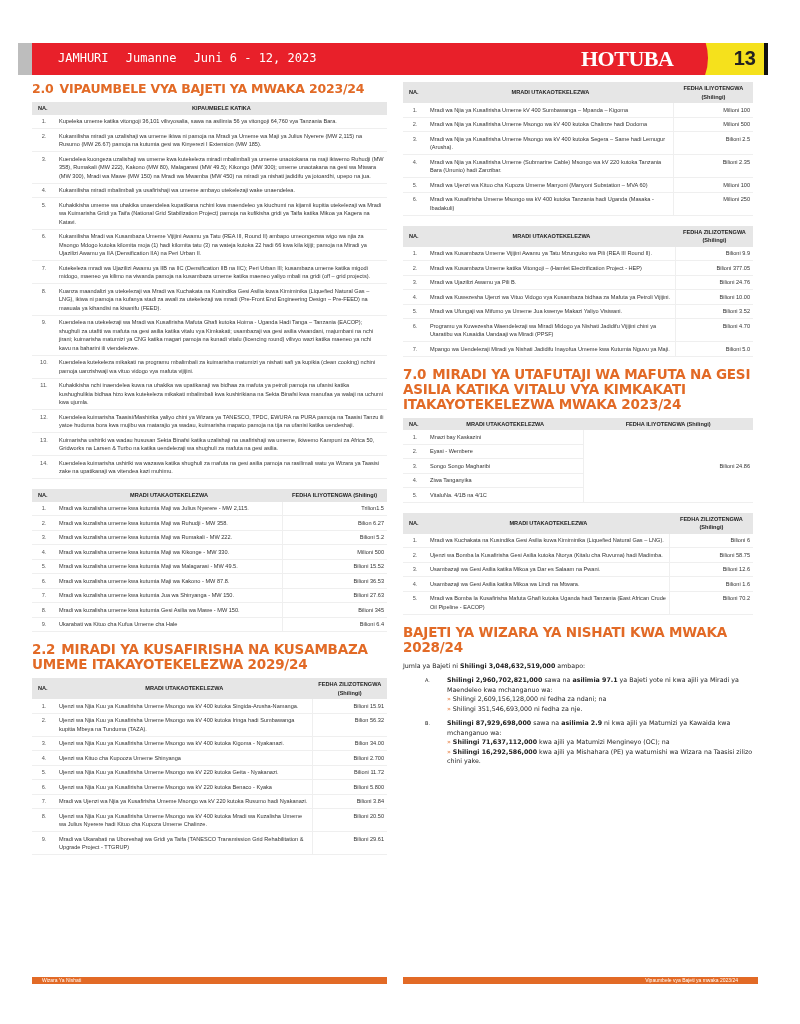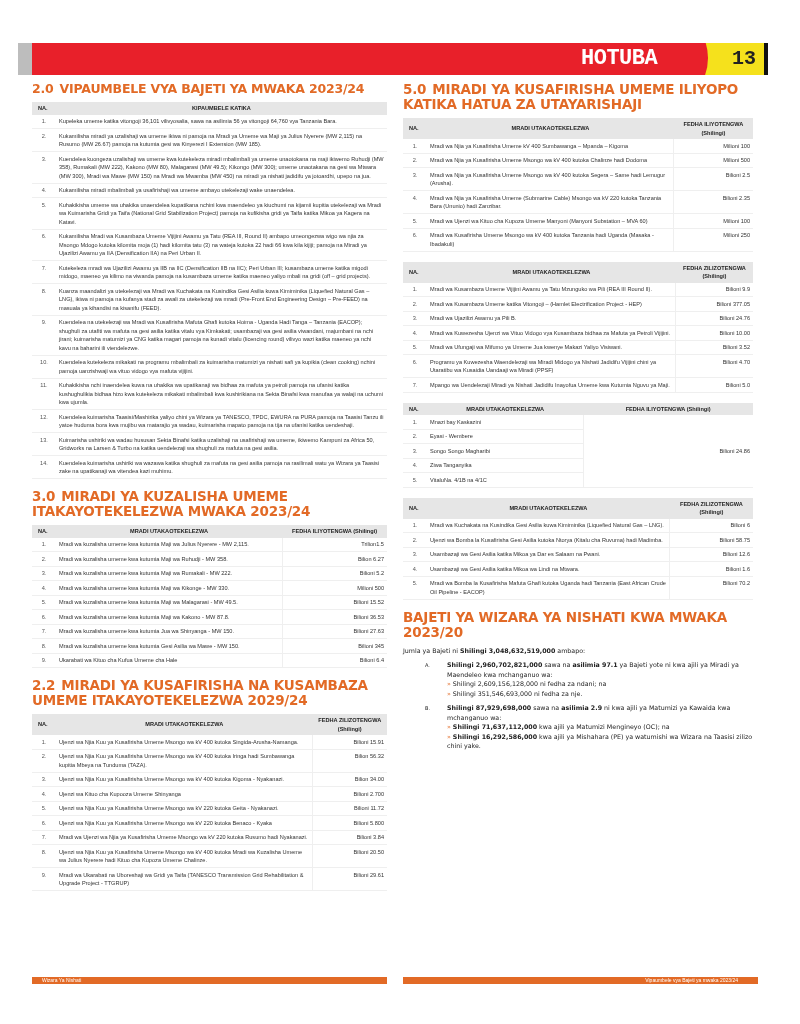--- a/index.html
+++ b/index.html
@@ -7,22 +7,22 @@
   body { font-family: "Liberation Sans", sans-serif; color: #222; position: relative; }
 
   
   .masthead { position: absolute; left: 18px; top: 43px; width: 750px; height: 32px; background: #e8202a; overflow: hidden; }
   .masthead .grey { position: absolute; left: 0; top: 0; width: 14px; height: 32px; background: #bdbdbd; }
   .masthead .yellow { position: absolute; right: 0; top: 0; width: 120px; height: 32px; background: #f5e11c; }
   .masthead .curve { position: absolute; right: 60px; top: -40px; width: 120px; height: 110px; border-radius: 50%; background: #e8202a; }
   .masthead .blackbar { position: absolute; right: 0; top: 0; width: 4px; height: 32px; background: #111; }
   .mh-date { position: absolute; left: 40px; top: 8px; color: #fff; font-family: "DejaVu Sans Mono", monospace; font-size: 12px; letter-spacing: 0; }
   .mh-date span { margin-right: 10px; }
-  .mh-title { position: absolute; left: 563px; top: 3px; color: #fff; font-family: Liberation Mono, monospace; font-weight: bold; font-size: 22px; letter-spacing: -0.5px; }
-  .mh-page { position: absolute; right: 12px; top: 4px; color: #222; font-family: Liberation Mono, monospace; font-weight: bold; font-size: 20px; }
+  .mh-title { position: absolute; left: 563px; top: 3px; color: #fff; font-family: Liberation Serif, serif; font-weight: bold; font-size: 22px; letter-spacing: -0.5px; }
+  .mh-page { position: absolute; right: 12px; top: 4px; color: #222; font-family: Liberation Sans, sans-serif; font-weight: bold; font-size: 20px; }
 
   .col { position: absolute; top: 82px; }
   .col-left { left: 32px; width: 355px; }
   .col-right { left: 403px; width: 350px; }
 
   h2.sec { color: #e26a26; font-family: "DejaVu Sans", sans-serif; font-weight: bold; font-size: 12.5px; line-height: 14px; letter-spacing: -0.2px; margin-bottom: 6px; }
   h2.sec.big { font-size: 13.5px; line-height: 15px; }
   h2.sec .num { margin-right: 6px; margin-top: 24px; }
 
   table.t { width: 100%; border-collapse: collapse; font-size: 5.6px; line-height: 8.5px; font-family: "Liberation Sans", sans-serif; color: #333; }
@@ -54,20 +54,25 @@
   .footer.right span { right: 20px; }
 </style>
 </head>
 <body>
 
 <div class="masthead">
   <div class="grey"></div>
   <div class="yellow"></div>
   <div class="curve"></div>
   <div class="blackbar"></div>
+  <div class="mh-date">
+    <span>JAMHURI</span>
+    <span>Jumanne</span>
+    <span>Juni 6 - 12, 2023</span>
+  </div>
   <div class="mh-title">HOTUBA</div>
   <div class="mh-page">13</div>
 </div>
 
 <div class="col col-left">
 
   <h2 class="sec">
     <span class="num">2.0</span><span>VIPAUMBELE VYA BAJETI YA MWAKA 2023/24</span>
   </h2>
   <table class="t">
@@ -131,23 +136,20 @@
           <td>Kuimarisha ushiriki wa wadau hususan Sekta Binafsi katika uzalishaji na usafirishaji wa umeme, ikiwemo Kampuni za Africa 50, Gridworks na Larsen &amp; Turbo na katika uendelezaji wa shughuli za mafuta na gesi asilia.</td>
         </tr>
         <tr>
           <td class="n">14.</td>
           <td>Kuendelea kuimarisha ushiriki wa wazawa katika shughuli za mafuta na gesi asilia pamoja na rasilimali watu ya Wizara ya Taasisi zake na upatikanaji wa vitendea kazi muhimu.</td>
         </tr>
       </tbody>
   </table>
 
   <div class="gap"></div>
-  <h2 class="sec big">
-    <span class="num">3.0</span><span>MIRADI YA KUZALISHA UMEME ITAKAYOTEKELEZWA MWAKA 2023/24</span>
-  </h2>
   <table class="t">
     <thead>
         <tr>
       <th class="na">NA.</th>
       <th>MRADI UTAKAOTEKELEZWA</th>
       <th>FEDHA ILIYOTENGWA (Shilingi)</th>
     </tr>
       </thead>
     <tbody>
         <tr>
@@ -255,23 +257,20 @@
           <td class="n">9.</td>
           <td>Mradi wa Ukarabati na Uboreshaji wa Gridi ya Taifa (TANESCO Transmission Grid Rehabilitation &amp; Upgrade Project - TTGRUP)</td>
           <td class="v">Bilioni 29.61</td>
         </tr>
       </tbody>
   </table>
 </div>
 
 <div class="col col-right">
 
-  <h2 class="sec big">
-    <span class="num">5.0</span><span>MIRADI YA KUSAFIRISHA UMEME ILIYOPO KATIKA HATUA ZA UTAYARISHAJI</span>
-  </h2>
   <table class="t">
     <thead>
         <tr>
       <th class="na">NA.</th>
       <th>MRADI UTAKAOTEKELEZWA</th>
       <th>FEDHA ILIYOTENGWA (Shilingi)</th>
     </tr>
       </thead>
     <tbody>
         <tr>
@@ -349,20 +348,23 @@
         </tr>
         <tr>
           <td class="n">7.</td>
           <td>Mpango wa Uendelezaji Miradi ya Nishati Jadidifu Inayofua Umeme kwa Kutumia Nguvu ya Maji.</td>
           <td class="v">Bilioni 5.0</td>
         </tr>
       </tbody>
   </table>
 
   <div class="gap"></div>
+  <h2 class="sec big">
+    <span class="num">7.0</span><span>MIRADI YA UTAFUTAJI WA MAFUTA NA GESI ASILIA KATIKA VITALU VYA KIMKAKATI ITAKAYOTEKELEZWA MWAKA 2023/24</span>
+  </h2>
   <table class="t">
     <thead>
         <tr>
       <th class="na">NA.</th>
       <th>MRADI UTAKAOTEKELEZWA</th>
       <th>FEDHA ILIYOTENGWA (Shilingi)</th>
     </tr>
       </thead>
     <tbody>
         <tr>
@@ -421,21 +423,21 @@
         </tr>
         <tr>
           <td class="n">5.</td>
           <td>Mradi wa Bomba la Kusafirisha Mafuta Ghafi kutoka Uganda hadi Tanzania (East African Crude Oil Pipeline - EACOP)</td>
           <td class="v">Bilioni 70.2</td>
         </tr>
       </tbody>
   </table>
 
   <div class="gap"></div>
-  <h2 class="sec big">BAJETI YA WIZARA YA NISHATI KWA MWAKA 2023/20</h2>
+  <h2 class="sec big">BAJETI YA WIZARA YA NISHATI KWA MWAKA 2028/24</h2>
   <div class="bajeti">
     <div class="intro"><span>Jumla ya Bajeti ni </span><b>Shilingi 3,048,632,519,000</b><span> ambapo:</span></div>
 
     <div class="item">
       <div class="lt">A.</div>
       <div class="body">
         <div><b>Shilingi 2,960,702,821,000</b><span> sawa na </span><b>asilimia 97.1</b><span> ya Bajeti yote ni kwa ajili ya Miradi ya Maendeleo kwa mchanganuo wa:</span></div>
         <div class="sub">Shilingi 2,609,156,128,000 ni fedha za ndani; na</div>
         <div class="sub">Shilingi 351,546,693,000 ni fedha za nje.</div>
       </div>

